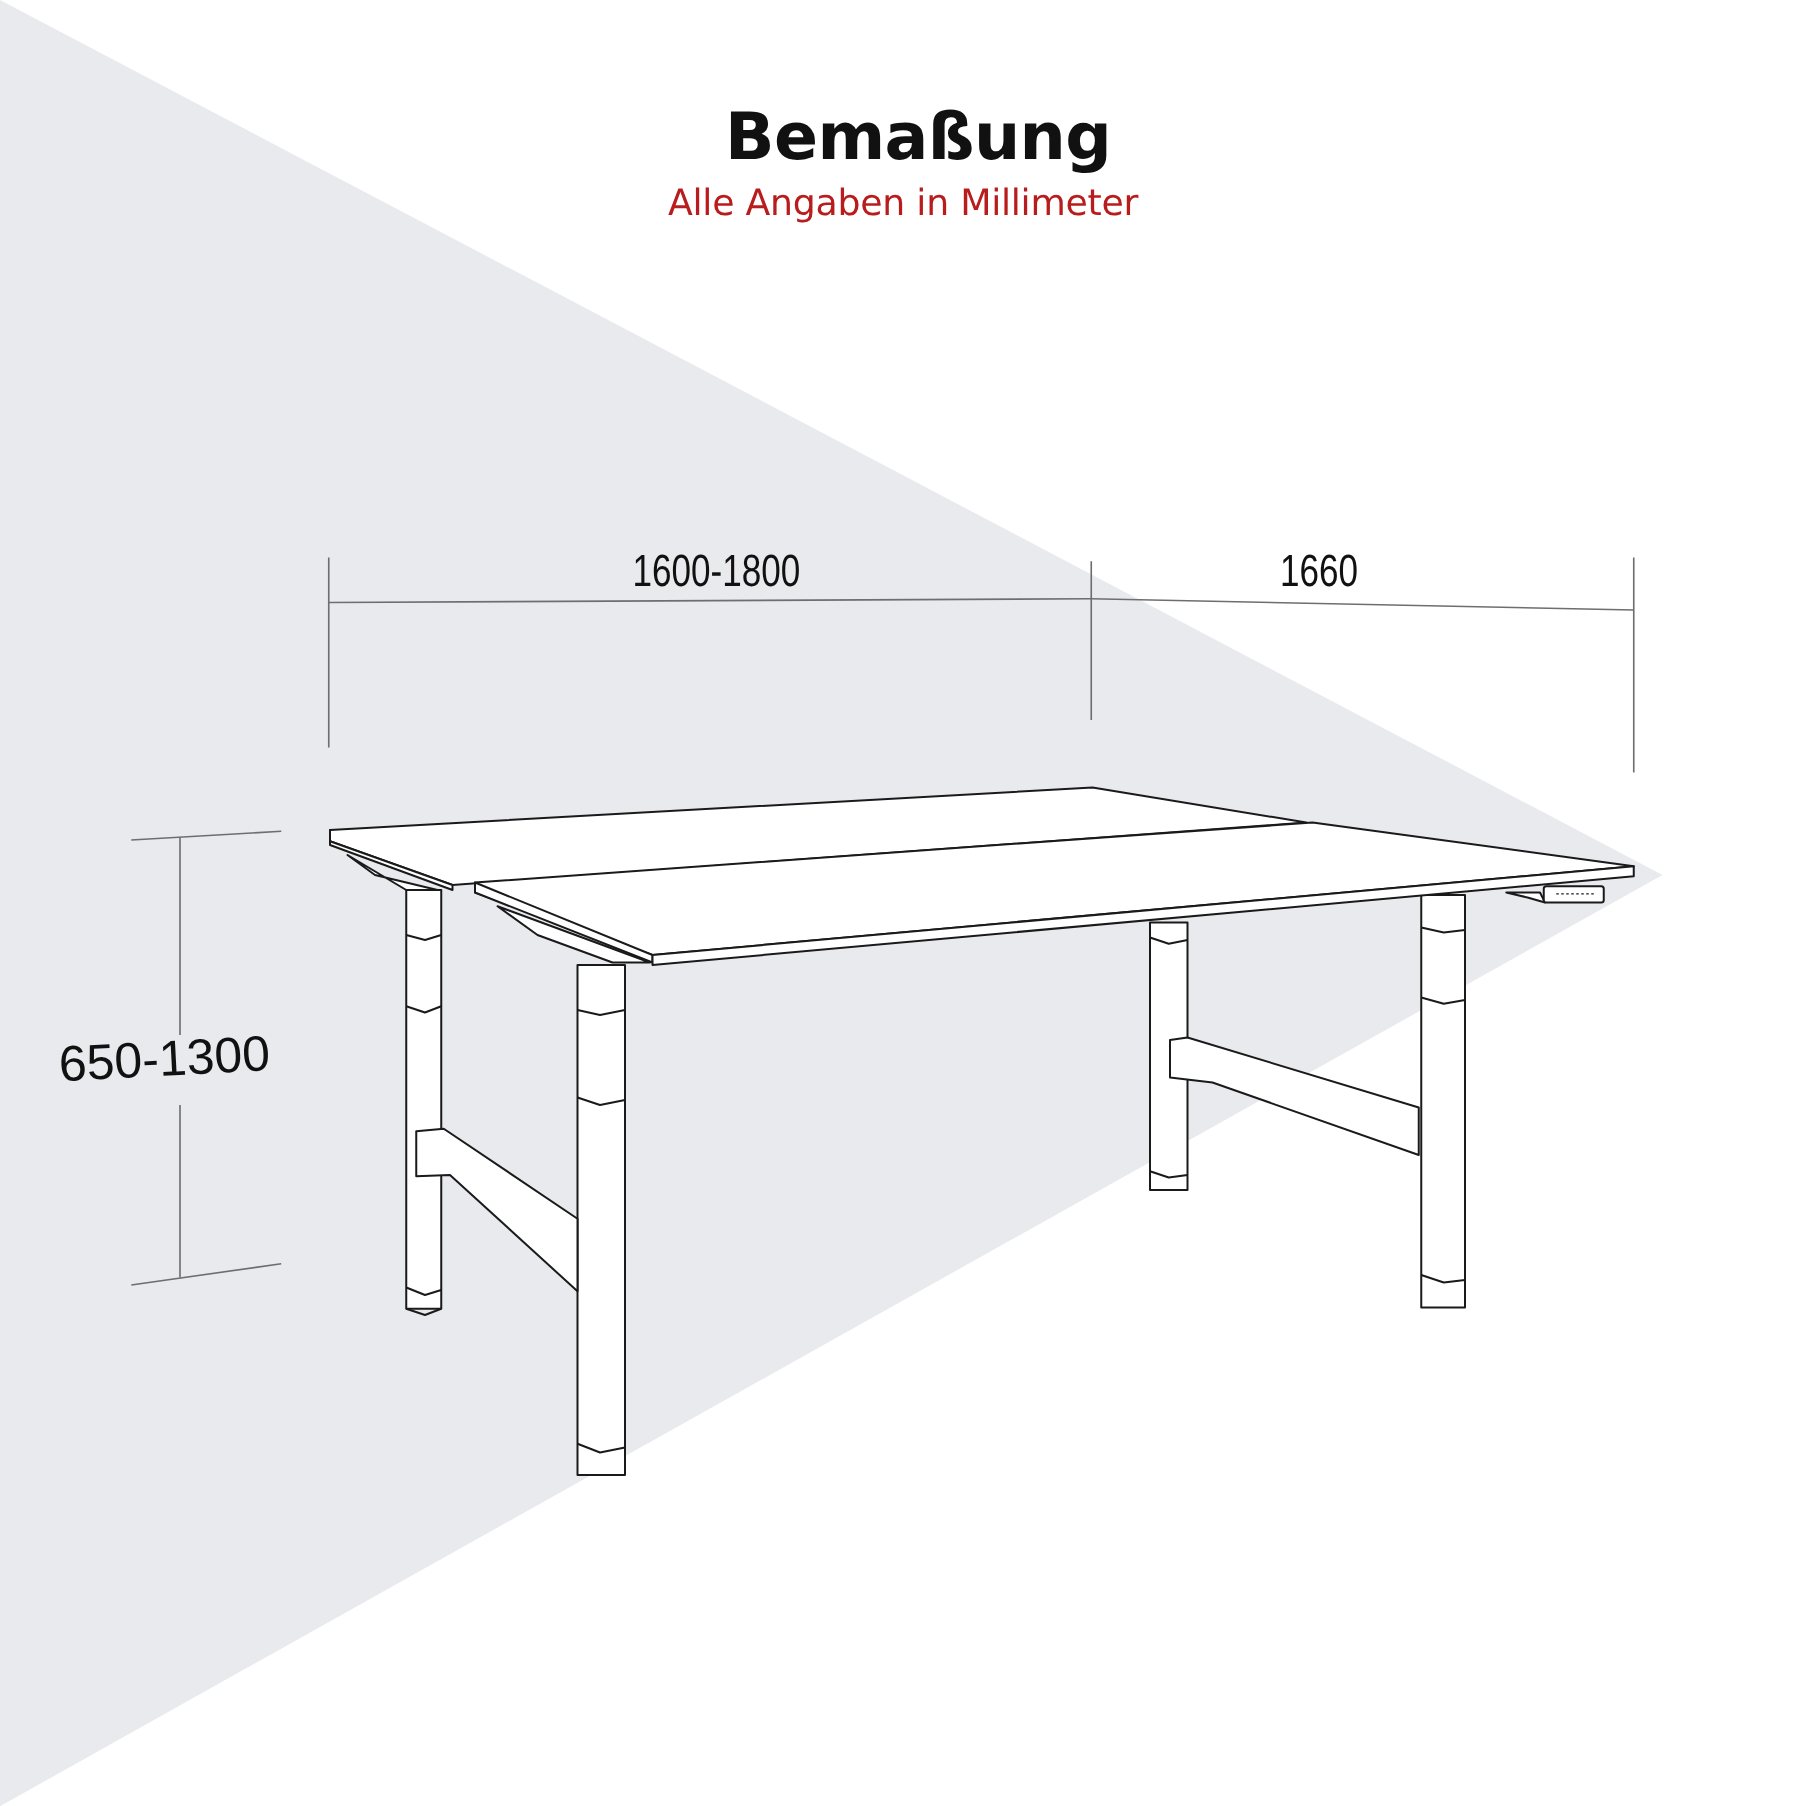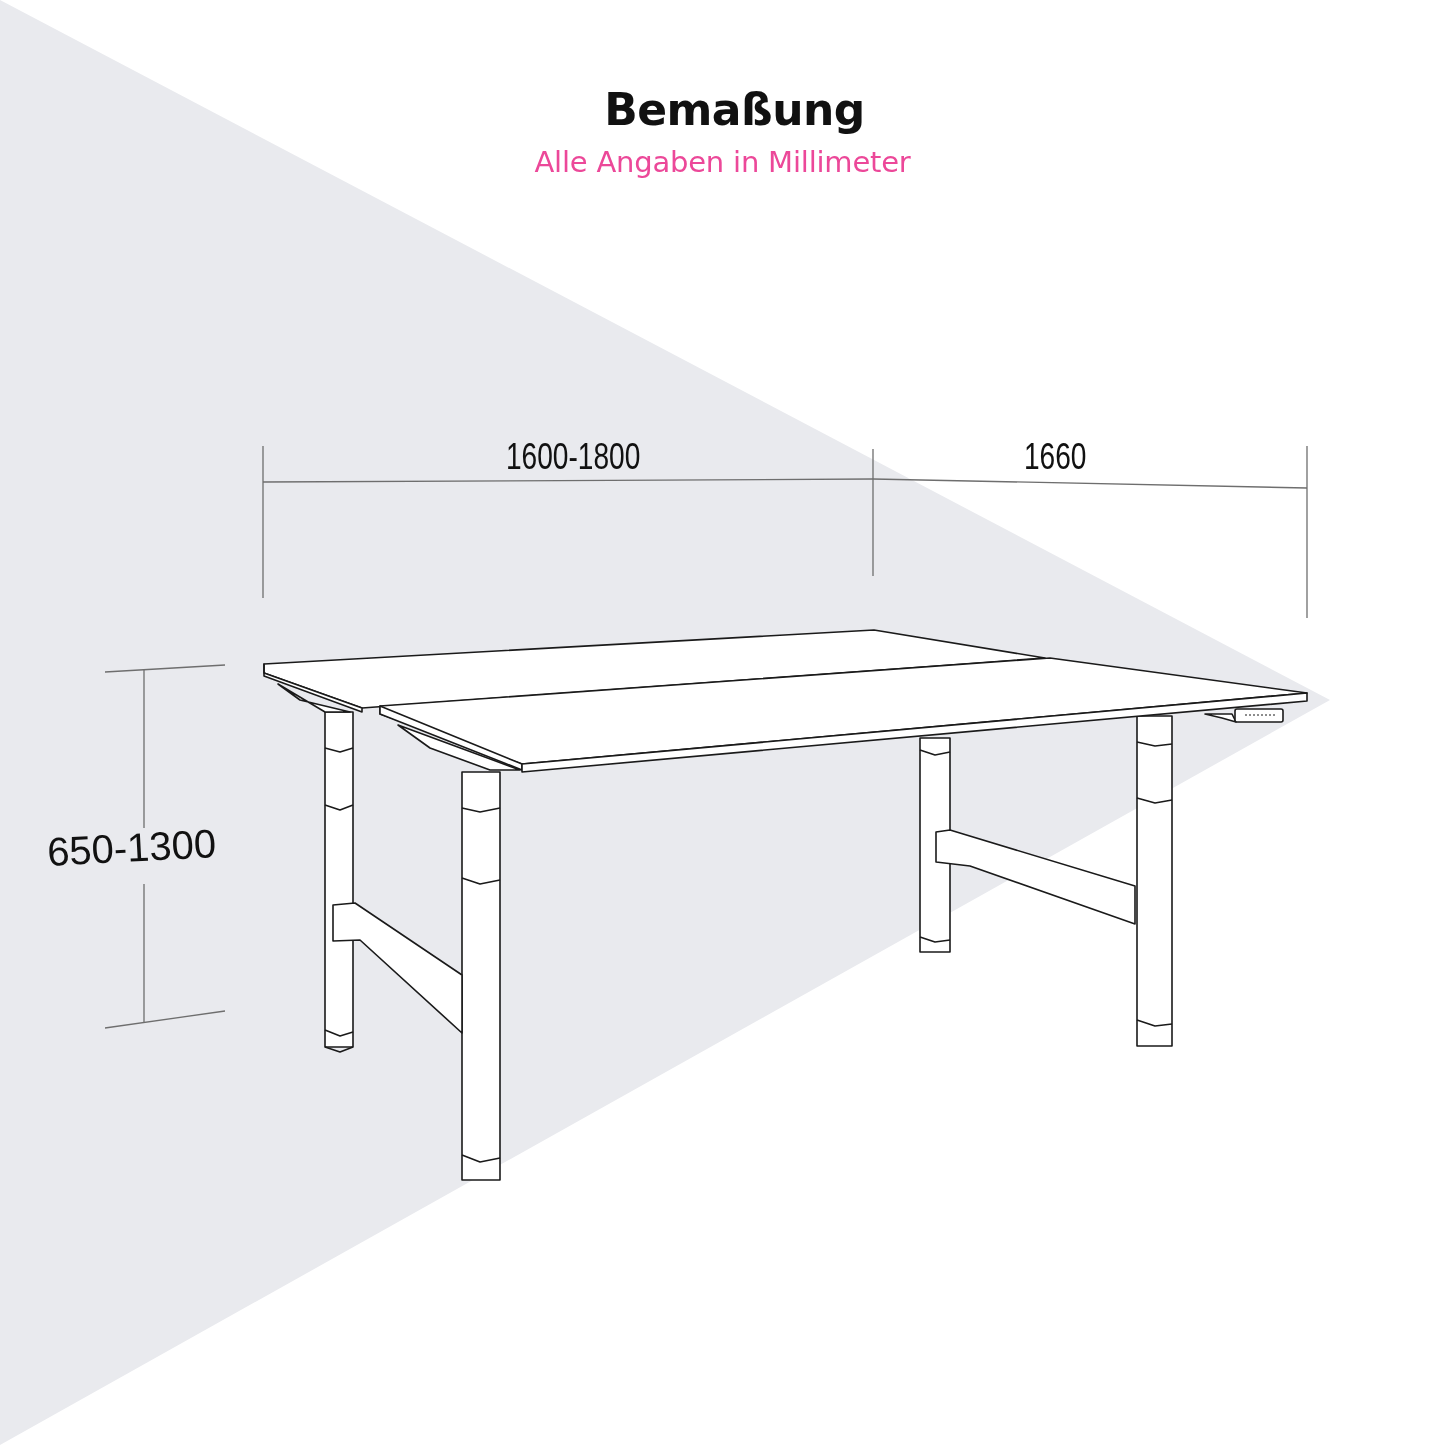--- a/index.html
+++ b/index.html
@@ -1,21 +1,21 @@
 <!DOCTYPE html>
 <html><head>
 <meta charset="utf-8">
 <style>
   html, body { margin: 0; padding: 0; background: #ffffff; }
   body { width: 1445px; height: 1445px; position: relative; overflow: hidden; font-family: "Liberation Sans", sans-serif; }
   .canvas { position: absolute; left: 0; top: 0; width: 1445px; height: 1445px; }
   .bg-svg { position: absolute; left: 0; top: 0; }
   .header { position: absolute; left: 0; top: 80px; width: 1445px; text-align: center; }
-  .title { font-family: "DejaVu Sans", sans-serif; font-weight: bold; font-size: 44px; color: #111111; letter-spacing: -0.5px; line-height: 60px; margin-left: 24px; }
-  .subtitle { font-family: "DejaVu Sans", sans-serif; font-weight: normal; font-size: 29px; color: #ec4899; line-height: 40px; margin-top: 2px; letter-spacing: -0.2px; text-align: center; }
+  .title { font-family: "DejaVu Sans", sans-serif; font-weight: bold; font-size: 52px; color: #111111; letter-spacing: -0.5px; line-height: 60px; margin-left: 24px; }
+  .subtitle { font-family: "DejaVu Sans", sans-serif; font-weight: normal; font-size: 29px; color: #b91c1c; line-height: 40px; margin-top: 2px; letter-spacing: -0.2px; text-align: center; }
   .dim-label { position: absolute; font-family: "Liberation Sans", sans-serif; color: #111111; white-space: nowrap; }
   .dim-width { left: 506px; top: 436px; font-size: 36px; transform: scaleX(0.78); transform-origin: left top; }
   .dim-depth { left: 1024px; top: 436px; font-size: 36px; transform: scaleX(0.78); transform-origin: left top; }
   .dim-height { left: 46px; top: 830px; font-size: 40px; transform: rotate(-3deg); transform-origin: left top; }
 </style>
 </head>
 <body>
 
 <div class="canvas">
 

